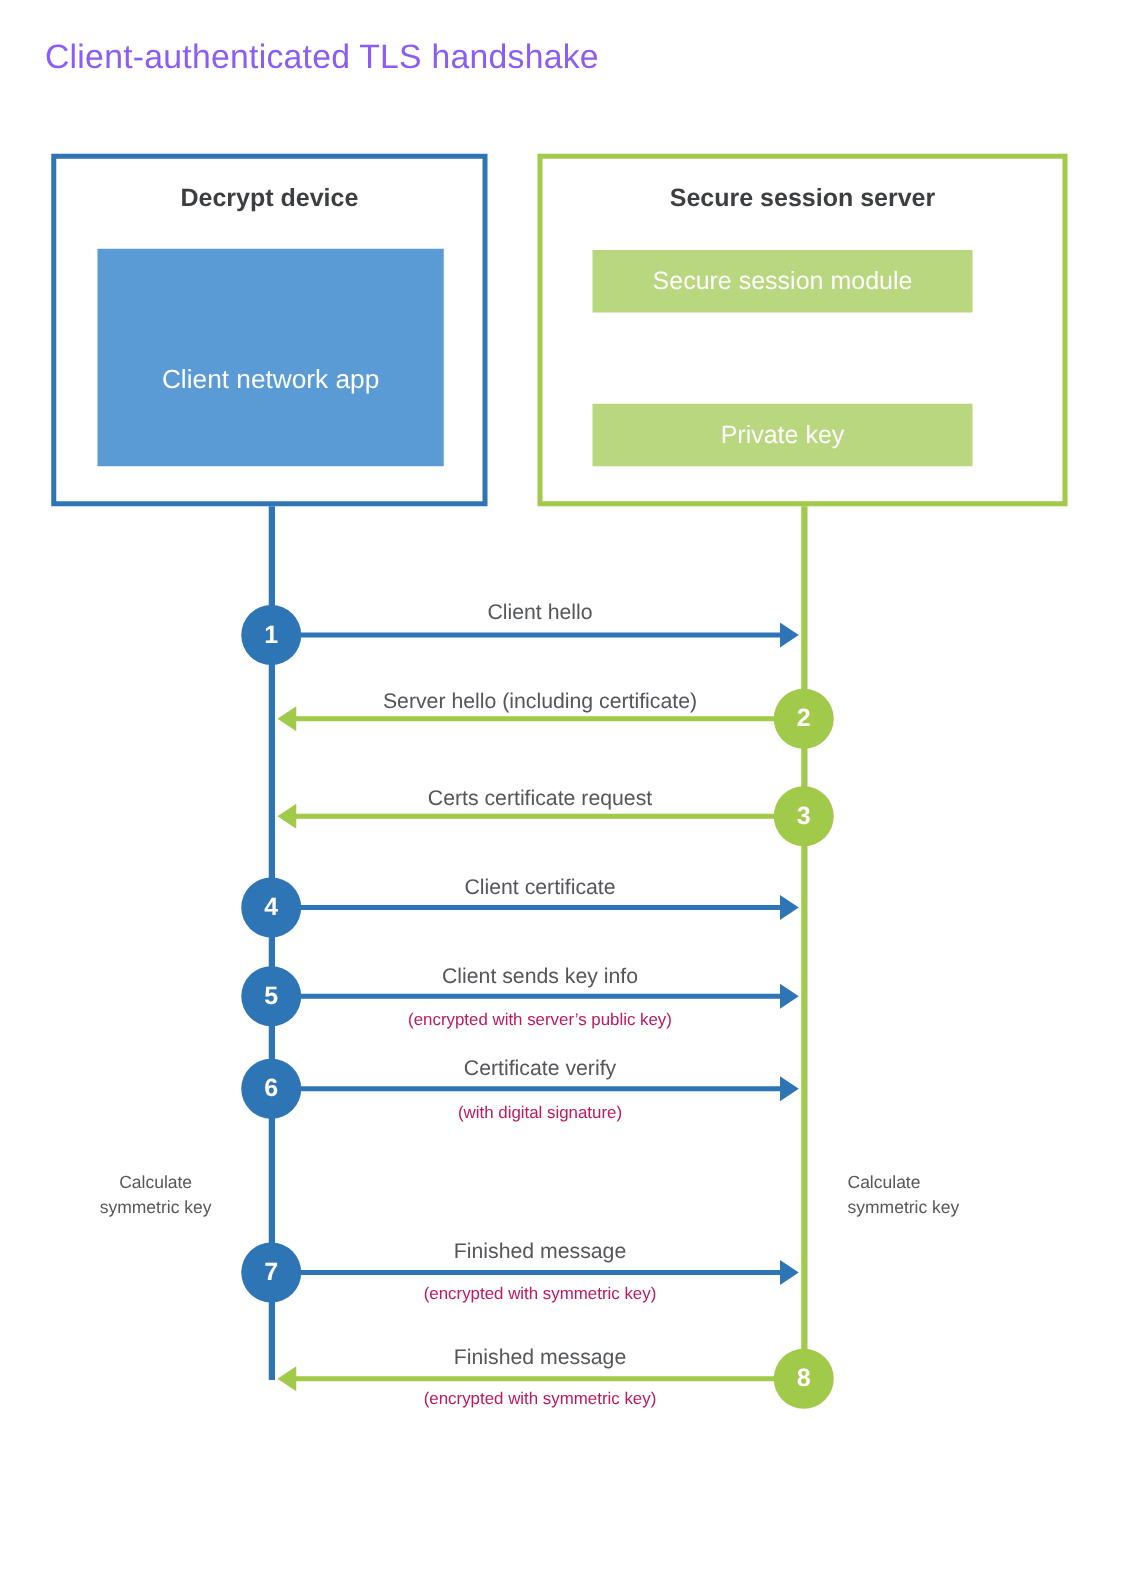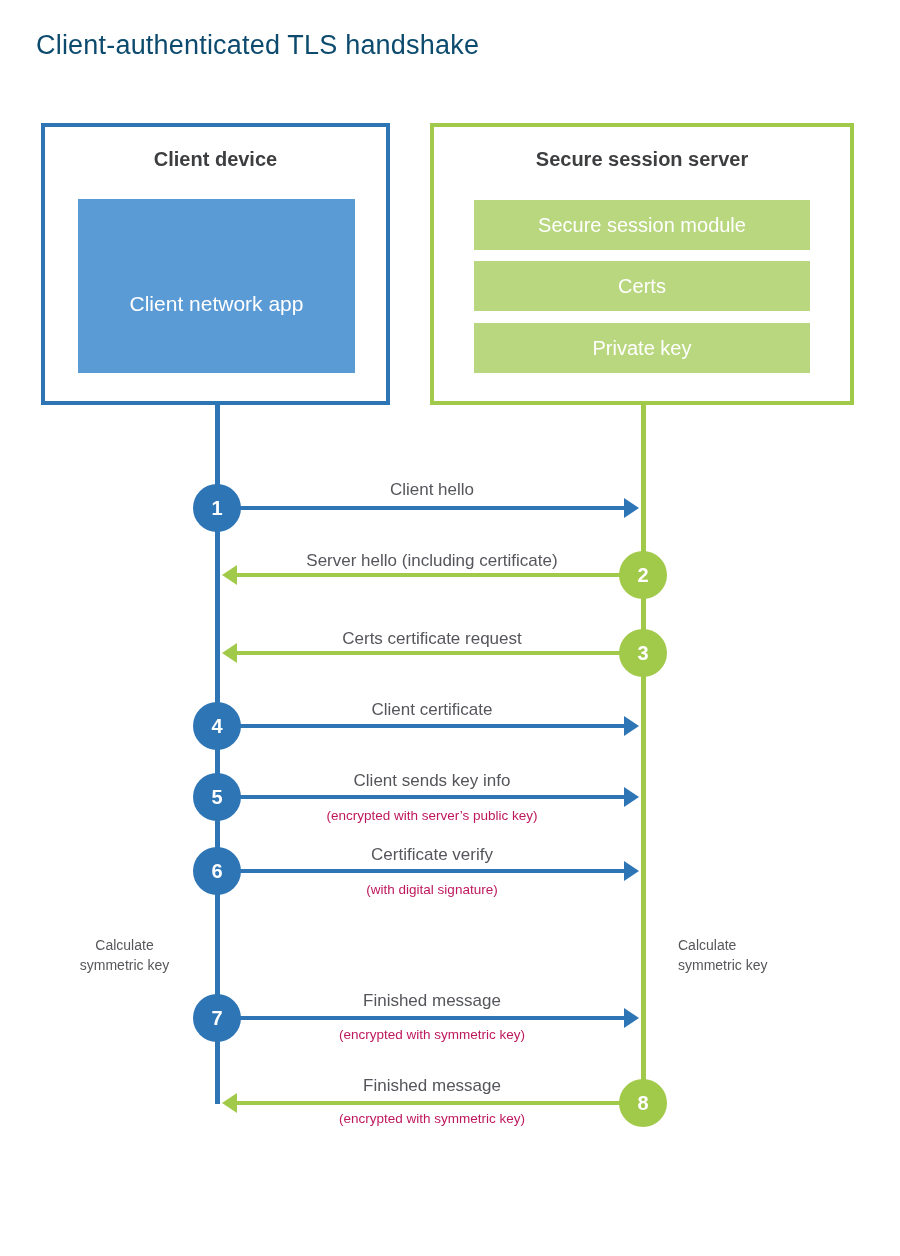--- a/index.html
+++ b/index.html
@@ -2,37 +2,37 @@
 <html><head>
 <meta charset="utf-8">
 <style>
   html,body{margin:0;padding:0;background:#ffffff;}
   .canvas{
     position:relative;width:900px;height:1256px;background:#ffffff;overflow:hidden;
     font-family:"Liberation Sans", sans-serif;
   }
   .page-title{
     position:absolute;left:36px;top:30px;margin:0;
-    font-size:27px;font-weight:300;color:#0c4a6e;letter-spacing:0.2px;
+    font-size:27px;font-weight:300;color:#8b5cf6;letter-spacing:0.2px;
   }
   
   .actor-box{position:absolute;top:123px;height:282px;background:#fff;box-sizing:border-box;}
   .client-box{left:41px;width:349px;border:4px solid #2e75b6;}
   .server-box{left:430px;width:424px;border:4px solid #a1c94a;}
   .box-title{
     margin-top:21px;text-align:center;font-size:20px;font-weight:bold;color:#3d3e40;
   }
   .client-module{
     position:absolute;left:78px;top:199px;width:277px;height:174px;background:#5b9bd5;
     display:flex;align-items:center;justify-content:center;text-align:center;
     color:#ffffff;font-size:21px;line-height:1.35;
   }
   .client-module span{display:block;width:200px;margin-top:37px;}
   .server-module{
-    position:absolute;left:474px;width:336px;height:50px;background:#b9d77e;
+    position:absolute;left:474px;width:304px;height:50px;background:#b9d77e;
     display:flex;align-items:center;justify-content:center;
     color:#ffffff;font-size:20px;
   }
   .sm-1{top:200px;} .sm-2{top:261px;} .sm-3{top:323px;}
   
   .lifeline{position:absolute;top:405px;width:5px;}
   .lifeline.blue{left:215px;height:699px;background:#2e75b6;}
   .lifeline.green{left:641px;height:699px;background:#a1c94a;}
   
   .circle{
@@ -65,31 +65,30 @@
   .note-calc-right{left:678px;top:936px;width:125px;text-align:left;}
 </style>
 </head>
 <body>
 
 <div class="canvas">
 
   <h1 class="page-title">Client-authenticated TLS handshake</h1>
 
   <div class="actor-box client-box">
-    <div class="box-title">Client device</div>
+    <div class="box-title">Decrypt device</div>
   </div>
   <div class="client-module">
     <span>Client network app</span>
   </div>
 
   <div class="actor-box server-box">
     <div class="box-title">Secure session server</div>
   </div>
   <div class="server-module sm-1">Secure session module</div>
-  <div class="server-module sm-2">Certs</div>
   <div class="server-module sm-3">Private key</div>
 
   <div class="lifeline blue"></div>
   <div class="lifeline green"></div>
 
   <div>
     <div class="msg" style="top:480px">Client hello</div>
     <div class="arrow-line blue" style="top:506px"></div>
     <div class="arrow-head right" style="top:498px"></div>
     <div class="circle blue" style="top:484px">1</div>

